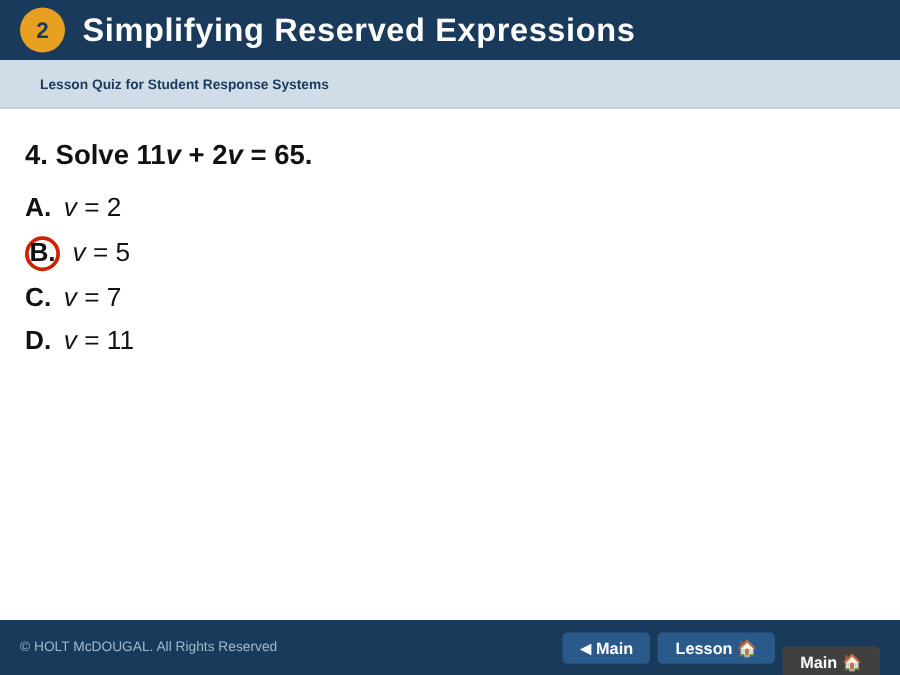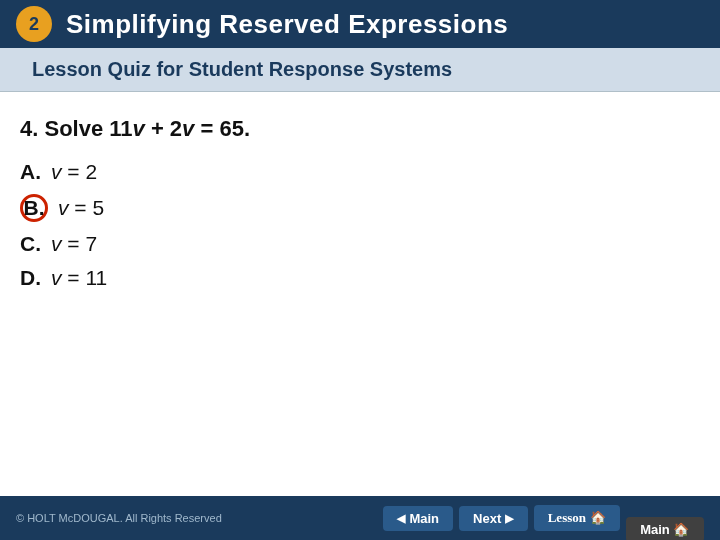--- a/index.html
+++ b/index.html
@@ -47,21 +47,21 @@
 
     
     .subtitle-bar {
       background: #d0dce8;
       padding: 10px 32px 10px 32px;
       border-bottom: 1px solid #b0bfc8;
     }
 
     .subtitle-text {
       color: #1a3a5c;
-      font-size: 20px;
+      font-size: 11px;
       font-weight: bold;
     }
 
     
     .main-content {
       padding: 24px 40px 10px 20px;
       background: #fff;
     }
 
     .question-title {
@@ -136,21 +136,20 @@
       gap: 4px;
       font-weight: bold;
     }
 
     .footer-btn .arrow {
       font-size: 11px;
     }
 
     .footer-btn.lesson-btn {
       background: #2a5a8a;
-      font-family: Liberation Serif, serif;
     }
 
     .footer-btn.main-btn {
       background: #404040;
       margin-top: 22px;
     }
 
     
     .var {
       font-style: italic;
@@ -197,24 +196,20 @@
   </div>
 
 </div>
 
 <div class="footer">
   <span class="footer-copyright">© HOLT McDOUGAL. All Rights Reserved</span>
   <div class="footer-buttons">
     <button class="footer-btn">
       <span class="arrow">◀</span>
       <span>Main</span>
-    </button>
-    <button class="footer-btn">
-      <span>Next</span>
-      <span class="arrow">▶</span>
     </button>
     <button class="footer-btn lesson-btn">
       <span>Lesson</span>
       <span>🏠</span>
     </button>
     <button class="footer-btn main-btn">
       <span>Main</span>
       <span>🏠</span>
     </button>
   </div>

